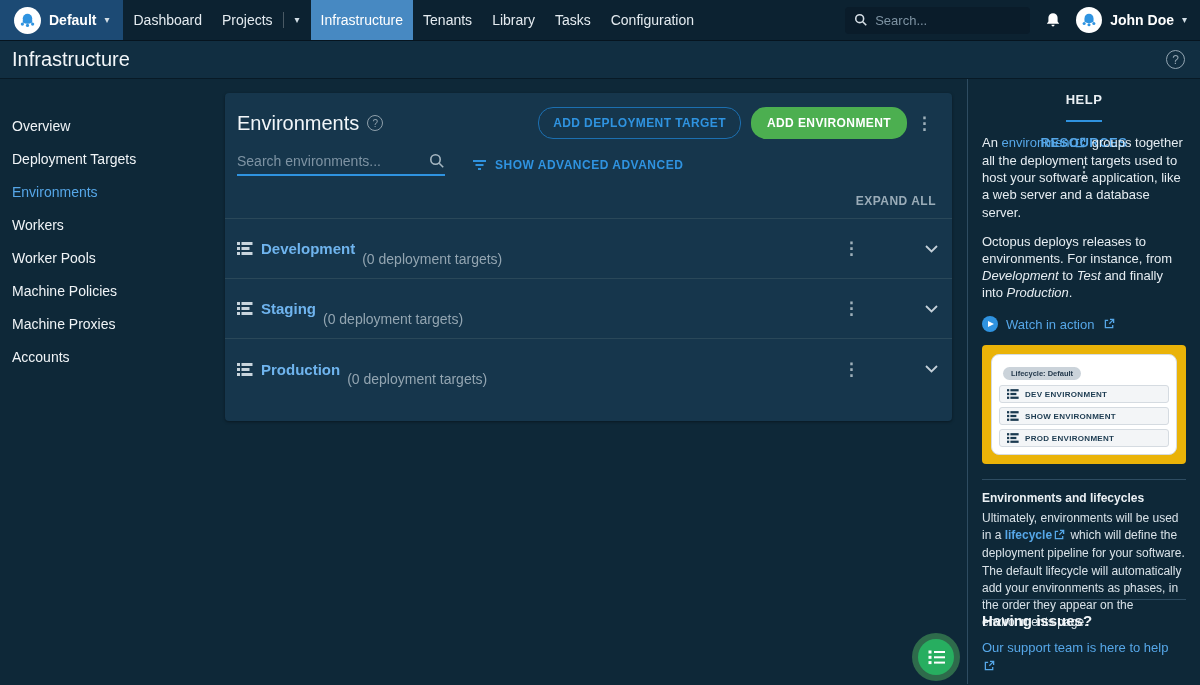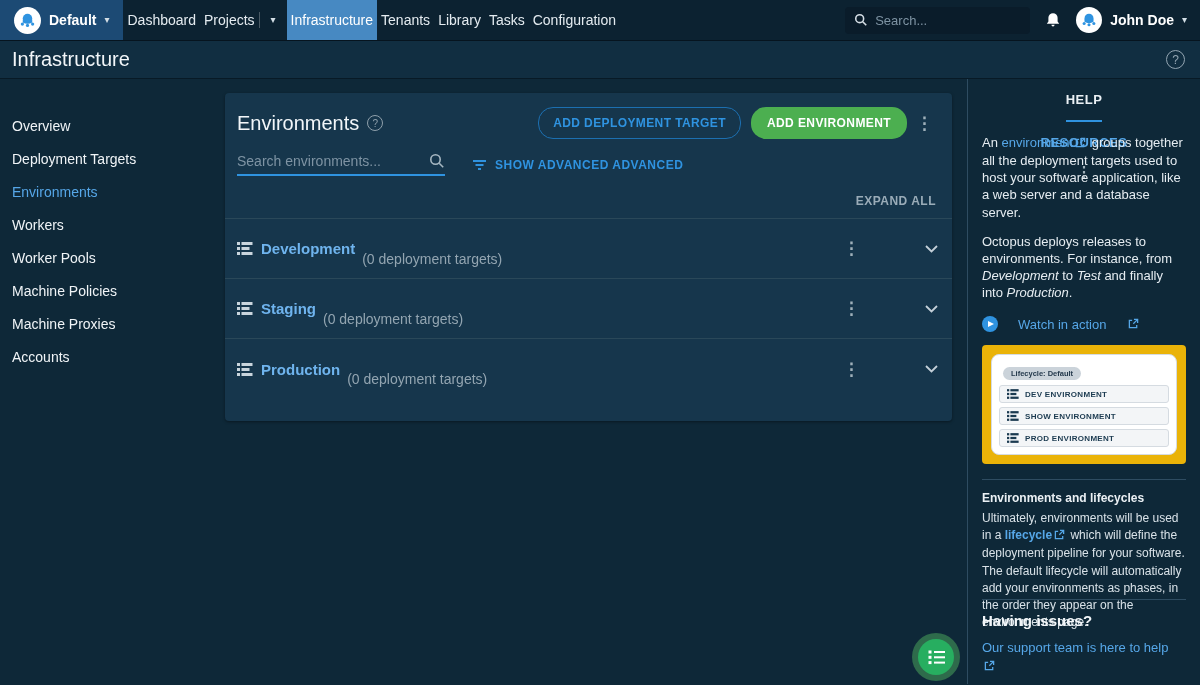--- a/index.html
+++ b/index.html
@@ -9,21 +9,21 @@
     background:#0E2838;
     position:relative;
     color:#E8EEF3;
   }
   
   .topnav { height:41px; background:#0C2231; display:flex; align-items:stretch; border-bottom:1px solid #06141F; }
   .space-selector { background:#1C4A74; display:flex; align-items:center; gap:8px; padding:0 14px; cursor:pointer; }
   .logo-circle { width:27px; height:27px; background:#FFFFFF; border-radius:50%; display:flex; align-items:center; justify-content:center; }
   .space-label { font-size:14px; font-weight:bold; color:#FFF; }
   .caret { font-size:10px; color:#D3DEE6; line-height:1; }
-  .nav-item { display:flex; align-items:center; padding:0 4px; font-size:14px; color:#E4EBF0; cursor:pointer; }
+  .nav-item { display:flex; align-items:center; padding:0 10px; font-size:14px; color:#E4EBF0; cursor:pointer; }
   .nav-item.active { background:#4789C2; color:#FFF; }
   .nav-divider { width:1px; height:16px; background:rgba(255,255,255,0.25); align-self:center; }
   .nav-caret { display:flex; align-items:center; padding:0 11px; cursor:pointer; }
   .topnav-right { margin-left:auto; display:flex; align-items:center; gap:15px; padding-right:13px; }
   .top-search { width:185px; height:27px; background:#0A1C2A; border-radius:4px; display:flex; align-items:center; gap:7px; padding:0 9px; }
   .top-search input { flex:1; background:transparent; border:none; outline:none; color:#D5DEE5; font-size:13px; font-family:inherit; min-width:0; }
   .top-search input::placeholder { color:#7E93A3; }
   .icon-btn { display:flex; align-items:center; cursor:pointer; color:#EDF2F6; }
   .user-menu { display:flex; align-items:center; gap:8px; cursor:pointer; }
   .avatar { width:26px; height:26px; background:#FFF; border-radius:50%; display:flex; align-items:center; justify-content:center; }
@@ -69,21 +69,21 @@
   .help-tab { flex:1; text-align:center; line-height:41px; font-size:13px; font-weight:bold; letter-spacing:0.5px; cursor:pointer; }
   .help-tab.active { color:#EAF0F4; border-bottom:2px solid #2F93E0; }
   .help-tab.inactive { color:#56A7E8; }
   .help-dots { width:28px; text-align:center; color:#9FB0BA; font-size:15px; font-weight:bold; cursor:pointer; }
   .help-content { padding:12px 14px 0; }
   .help-p { font-size:13px; line-height:1.32; color:#E5ECF1; margin-bottom:12px; }
   .hlink { color:#56A7E8; text-decoration:none; cursor:pointer; }
   .hlink.bold { font-weight:bold; }
   .ext { display:inline-block; vertical-align:-1px; margin:0 2px; color:#56A7E8; }
   .ext svg { display:inline; }
-  .watch-row { display:flex; align-items:center; gap:20px; margin:14px 0 12px; }
+  .watch-row { display:flex; align-items:center; gap:8px; margin:14px 0 12px; }
   .play-circle { width:16px; height:16px; border-radius:50%; background:#2F93E0; position:relative; flex-shrink:0; cursor:pointer; }
   .play-circle::after { content:""; position:absolute; left:6px; top:4.5px; border-left:6px solid #FFF; border-top:3.5px solid transparent; border-bottom:3.5px solid transparent; }
   .watch-label { color:#56A7E8; font-size:13px; cursor:pointer; }
   .thumb { background:#eab308; border-radius:4px; padding:9px; }
   .thumb-inner { background:#FFF; border:1px solid #D5DBE1; border-radius:8px; padding:7px 7px 3px; }
   .thumb-pill { display:inline-block; background:#CBD3DA; color:#24394C; font-size:7.5px; font-weight:bold; padding:2px 8px; border-radius:7px; margin:0 0 5px 4px; }
   .thumb-row { display:flex; align-items:center; gap:6px; background:#F3F5F7; border:1px solid #D5DBE1; border-radius:3px; padding:3px 7px; margin-bottom:4px; }
   .thumb-row .env-icon { color:#1B3A50; margin-right:0; }
   .thumb-label { font-size:8px; font-weight:bold; color:#1B3A50; letter-spacing:0.3px; }
   .help-divider { border:none; border-top:1px solid #2E4C61; margin:15px 0 11px; }

